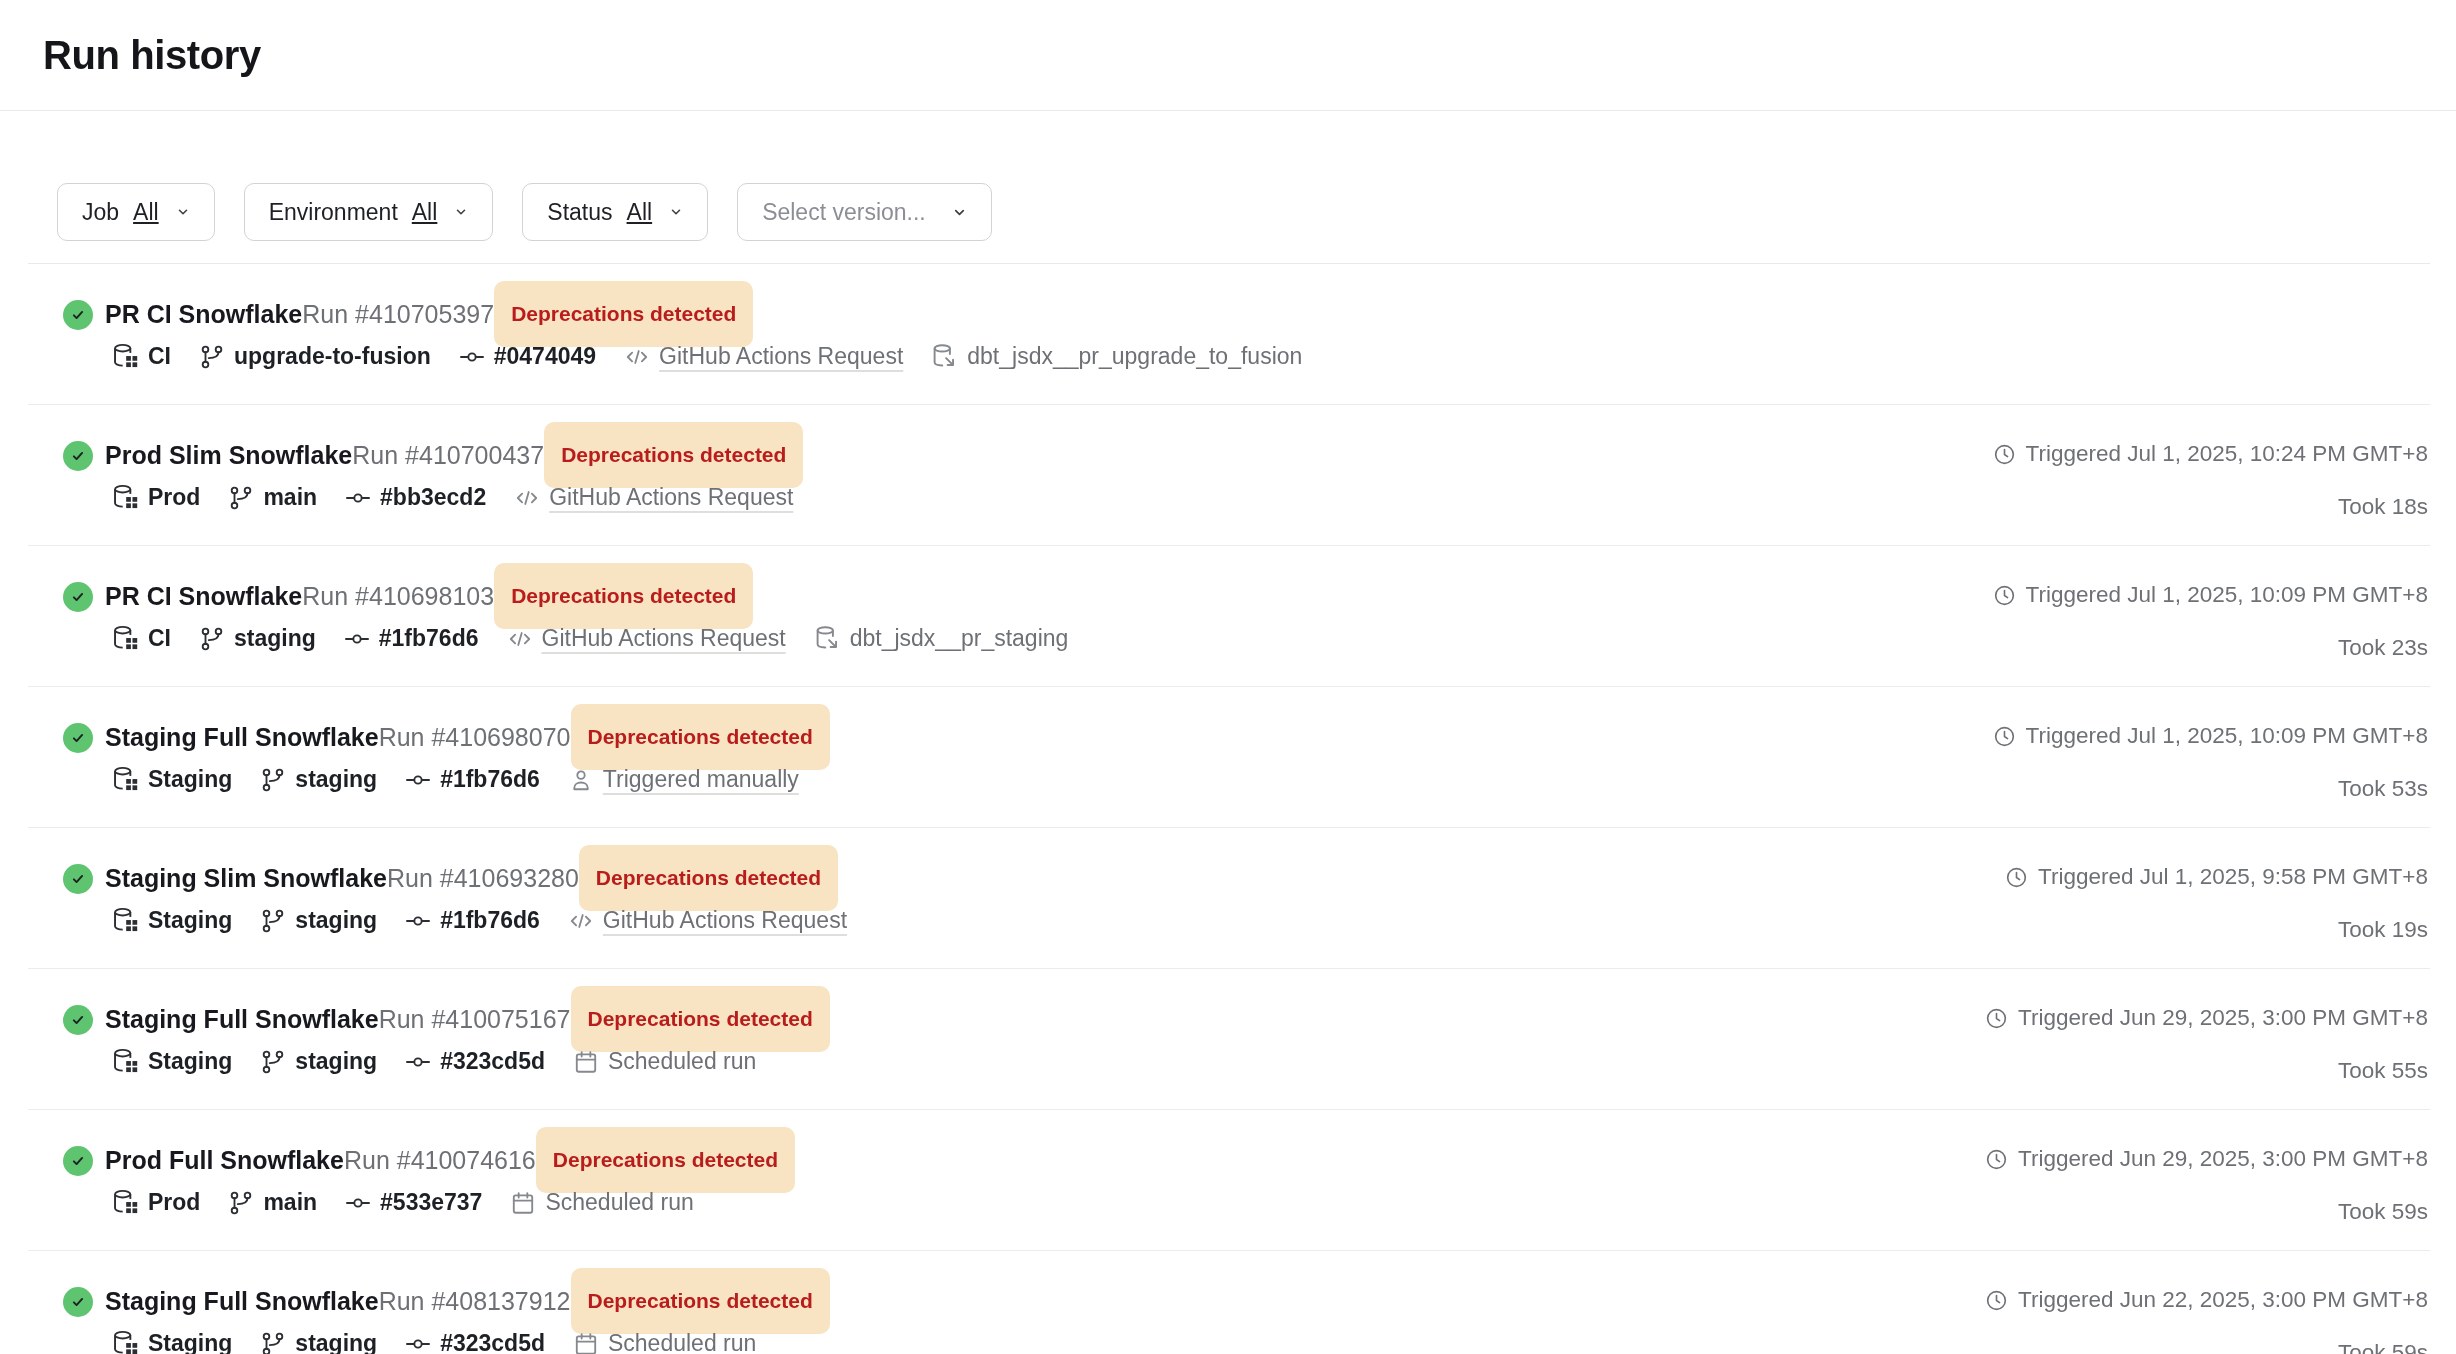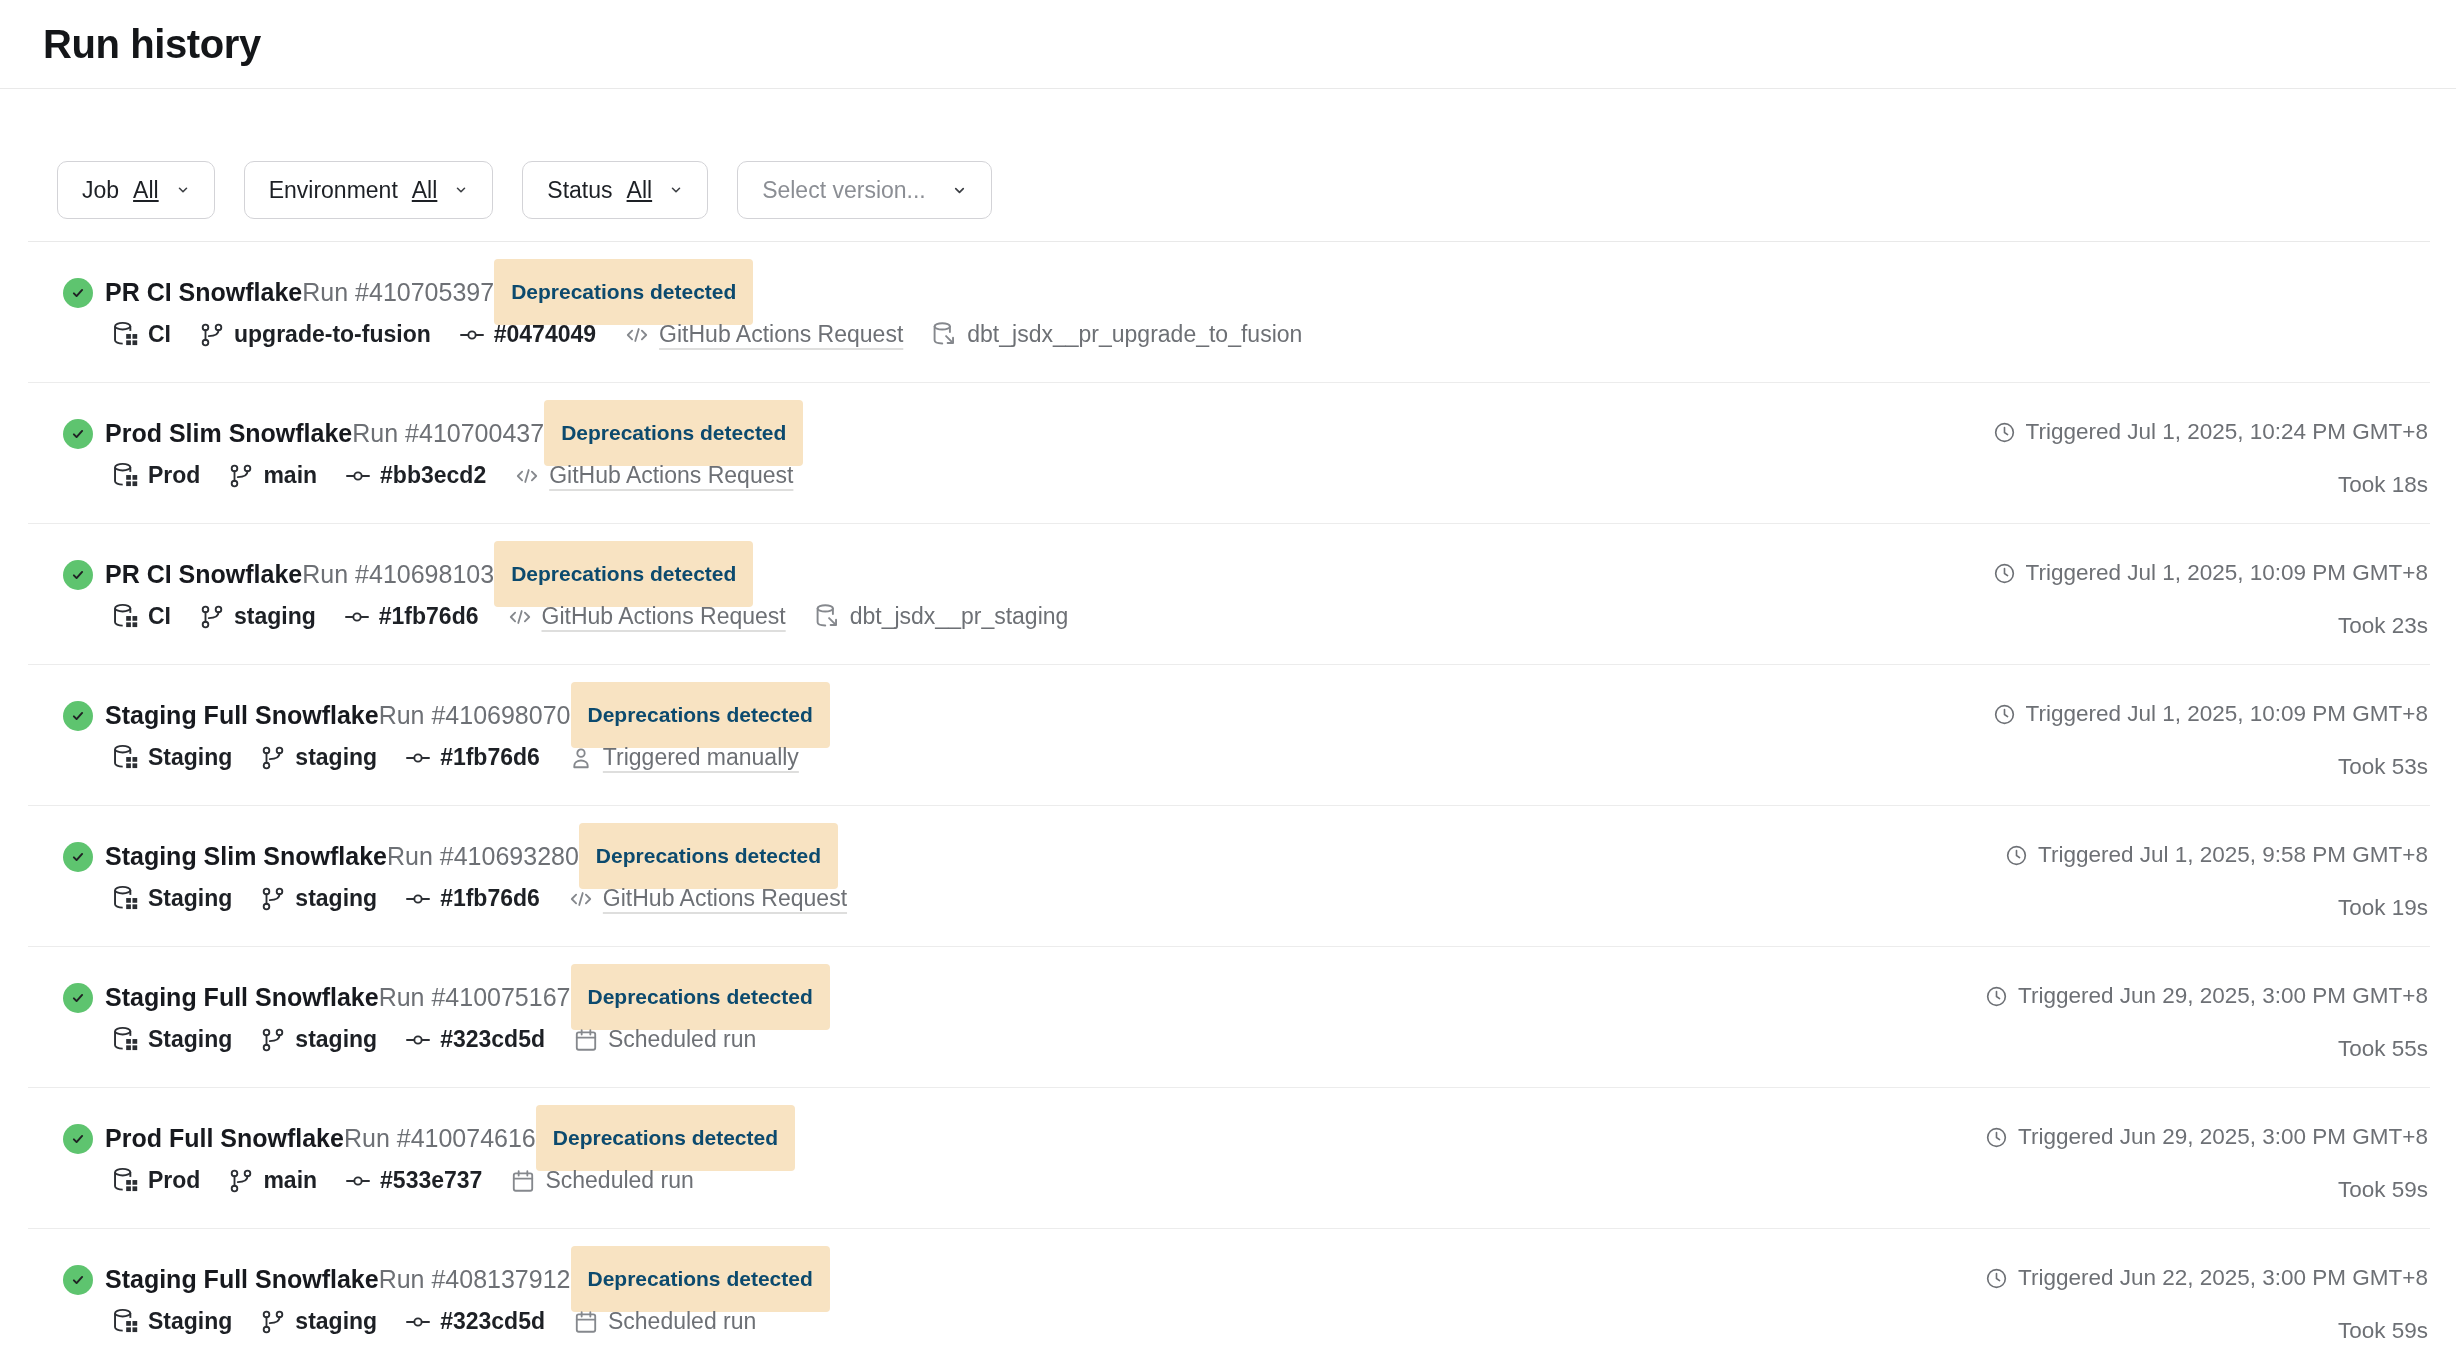--- a/index.html
+++ b/index.html
@@ -4,21 +4,21 @@
 <style>
   html,body{margin:0;padding:0;}
   body{
     width:2456px;height:1354px;background:#ffffff;overflow:hidden;
     font-family:"Liberation Sans", sans-serif;color:#1d2025;
     --green:#5EC46F;--badge-bg:#F8E3C2;--gray:#6d7075;--divider:#ececec;
   }
   svg{display:block;}
 
   
-  .page-header{height:89px;border-bottom:1px solid #e9e9e9;display:flex;align-items:center;
+  .page-header{height:111px;border-bottom:1px solid #e9e9e9;display:flex;align-items:center;
     padding:0 43px;box-sizing:border-box;}
   .page-title{font-size:40px;font-weight:700;letter-spacing:-0.4px;color:#141619;}
 
   
   .filter-bar{display:flex;align-items:center;gap:29px;box-sizing:border-box;
     margin:0 26px 0 28px;padding:44px 0 22px 29px;border-bottom:1px solid #e9e9e9;}
   .filter-btn{display:inline-flex;align-items:center;height:58px;padding:0 24px;
     border:1.5px solid #d3d3d7;border-radius:10px;background:#fff;font-size:23px;
     font-family:inherit;color:#1d2025;cursor:pointer;margin-top:28px;}
   .filter-btn .fvalue{margin-left:14px;text-decoration:underline;}
@@ -31,22 +31,22 @@
   .runs-list{}
   .run-row{display:flex;justify-content:space-between;height:141px;box-sizing:border-box;
     margin:0 26px 0 28px;padding:30px 2px 0 35px;border-bottom:1px solid var(--divider);}
   .row-left{display:flex;align-items:flex-start;}
   .status-circle{width:30px;height:30px;border-radius:50%;background:var(--green);
     display:flex;align-items:center;justify-content:center;margin-top:6px;flex:none;}
   .row-main{margin-left:12px;}
   .row-title-line{display:flex;align-items:center;height:40px;}
   .job-name{font-size:25px;font-weight:600;color:#17191e;cursor:pointer;}
   .run-number{font-size:25px;color:var(--gray);}
-  .badge{background:var(--badge-bg);color:#0c4a6e;font-size:21px;font-weight:600;
-    padding:21px 17px;border-radius:4px;white-space:nowrap;}
+  .badge{background:var(--badge-bg);color:#b91c1c;font-size:21px;font-weight:600;
+    padding:21px 17px;border-radius:10px;white-space:nowrap;}
   .row-detail-line{display:flex;align-items:center;gap:28px;margin-top:9px;padding-left:7px;
     font-size:23px;}
   .detail-item{display:inline-flex;align-items:center;gap:9px;white-space:nowrap;}
   .icon-dark{color:#2b2e33;}
   .icon-gray{color:#85888d;}
   .link-dark{font-weight:600;color:#1d2025;cursor:pointer;
     text-decoration-thickness:2px;text-underline-offset:6px;text-decoration-color:#8f9297;}
   .gray-text{color:var(--gray);}
   .trigger-github .trigger-label,.trigger-manual .trigger-label{text-decoration:underline;
     text-decoration-thickness:2px;text-underline-offset:6px;text-decoration-color:#dededd;}

